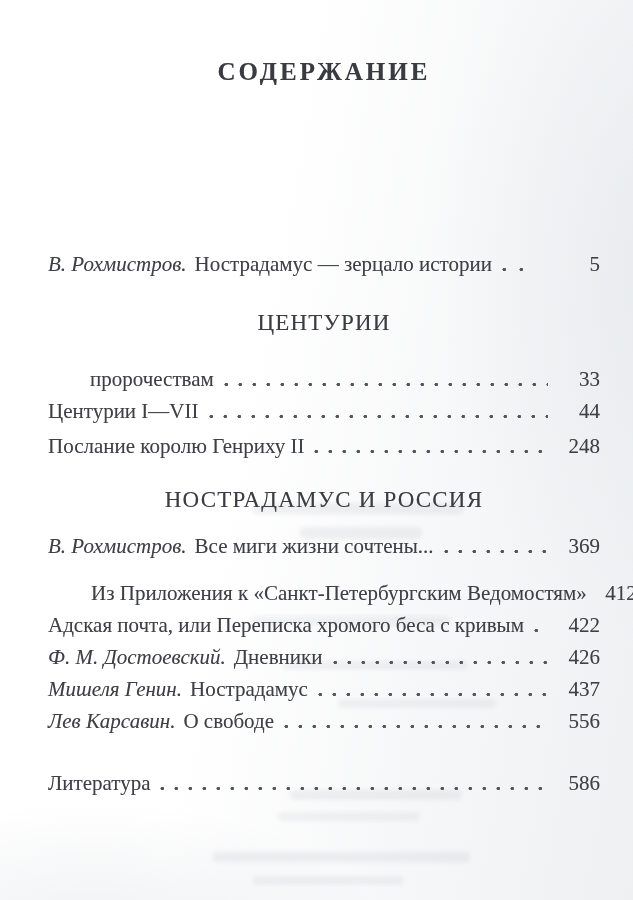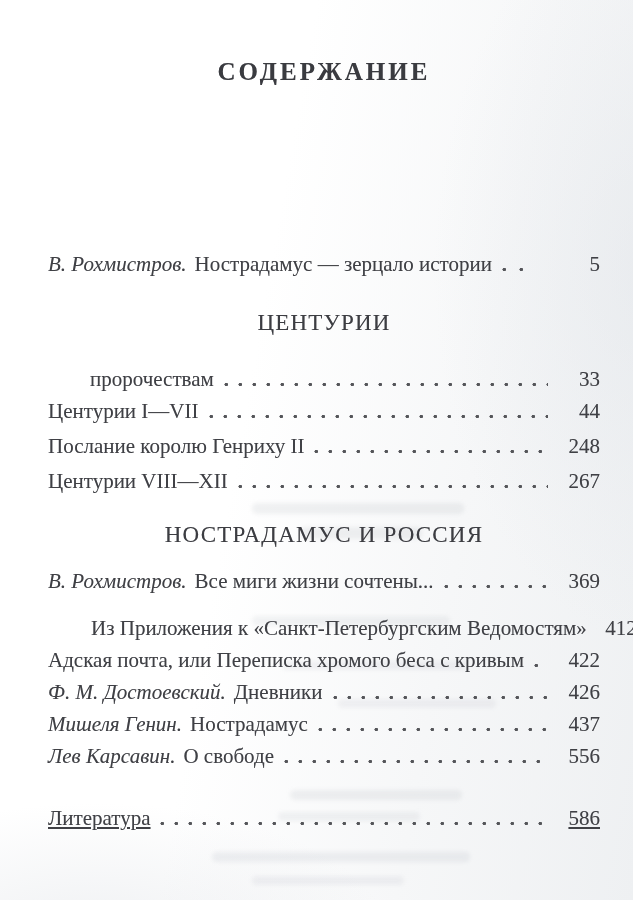--- a/index.html
+++ b/index.html
@@ -80,21 +80,21 @@
   .entry-preface .cont { margin-left: 42px; }
 
   .entry-c1 { margin-top: 0; }
   .entry-epistle { margin-top: 3px; }
   .entry-c2 { margin-top: 3px; }
 
   .entry-migi    { margin-top: 15px; }
   .entry-prilozh { margin-top: 15px; margin-left: 43px; }
   .entry-prilozh .pnum { margin-left: auto; padding-left: 6px; }
   .entry-adsk, .entry-dost, .entry-genin, .entry-kars { margin-top: 0; }
-  .entry-lit { margin-top: 30px; text-decoration: underline; }
+  .entry-lit { margin-top: 30px; }
 
   
   .artifact {
     position: absolute;
     z-index: 1;
     border-radius: 5px;
     filter: blur(2px);
     background: rgba(143,151,166,0.13);
   }
   .a1 { left: 252px; top: 503px; width: 212px; height: 11px; }
@@ -148,25 +148,20 @@
       <span class="leader"></span>
       <span class="pnum">44</span>
     </div>
 
     <div class="row entry-epistle">
       <span class="etext">Послание королю Генриху II</span>
       <span class="leader"></span>
       <span class="pnum">248</span>
     </div>
 
-    <div class="row entry-c2">
-      <span class="etext">Центурии VIII—XII</span>
-      <span class="leader"></span>
-      <span class="pnum">267</span>
-    </div>
 
     <h2 class="section-heading" id="section-2">НОСТРАДАМУС И РОССИЯ</h2>
 
     <div class="row entry-migi">
       <span class="author">В. Рохмистров.</span>
       <span class="etext">Все миги жизни сочтены...</span>
       <span class="leader"></span>
       <span class="pnum">369</span>
     </div>
 

